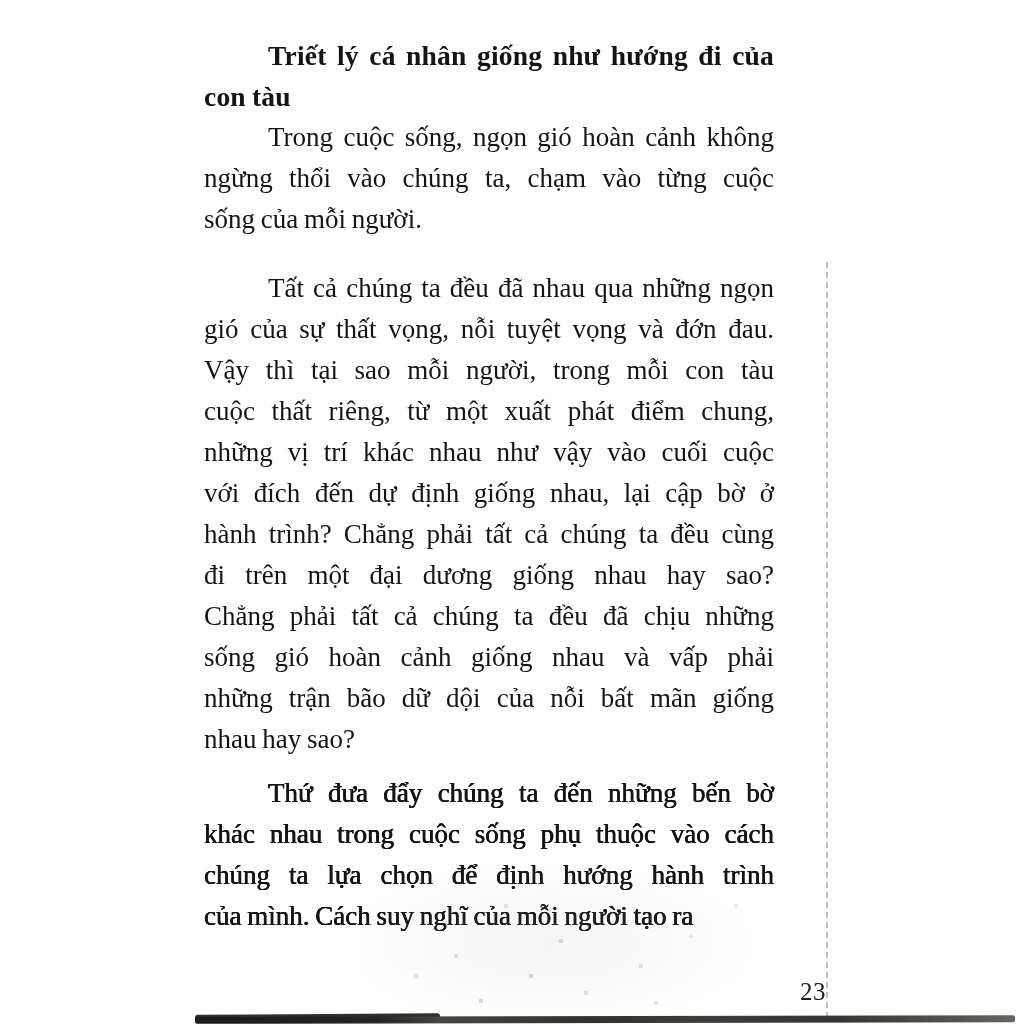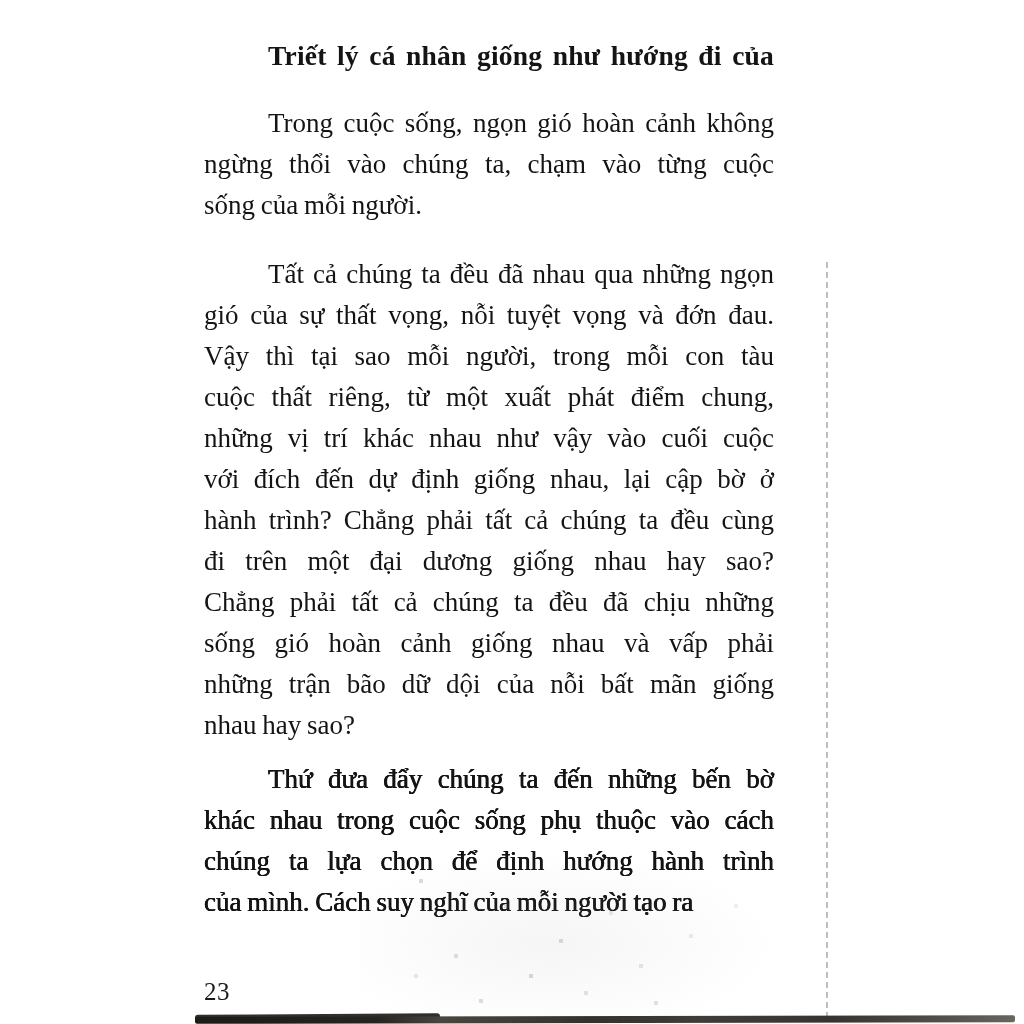--- a/index.html
+++ b/index.html
@@ -36,33 +36,33 @@
     text-align: justify;
     text-align-last: justify;
   }
   .line.first { text-indent: 64px; }
   .line.last  { text-align-last: left; }
   .heading .line {
     font-size: 27.5px;
     font-weight: bold;
     letter-spacing: 0.2px;
   }
-  .para-1 { margin-top: 27px; }
+  .para-1 { }
   .para-2 { margin-top: 28px; }
   .para-3 { margin-top: 13px; }
   
   .smudged .line {
     text-shadow: 0.35px 0 0 currentColor, -0.25px 0 0 currentColor;
   }
   .page-number {
     position: absolute;
     left: 204px;
     top: 978px;
     width: 622px;
-    text-align: left;
+    text-align: right;
     font-size: 25px;
     letter-spacing: 0.5px;
     color: #1c1c1c;
   }
   
   .page-edge-line {
     position: absolute;
     left: 826px;
     top: 262px;
     height: 756px;
@@ -123,20 +123,21 @@
   }
 </style>
 </head>
 <body>
 
 <div class="scan-page">
 
   <div class="content">
     <h1 class="heading">
         <div class="line first">Triết lý cá nhân giống như hướng đi của</div>
+        <div class="line last">con tàu</div>
       </h1>
 
     <div class="para para-1">
         <div class="line first">Trong cuộc sống, ngọn gió hoàn cảnh không</div>
         <div class="line">ngừng thổi vào chúng ta, chạm vào từng cuộc</div>
         <div class="line last">sống của mỗi người.</div>
       </div>
 
     <div class="para para-2">
         <div class="line first">Tất cả chúng ta đều đã nhau qua những ngọn</div>

